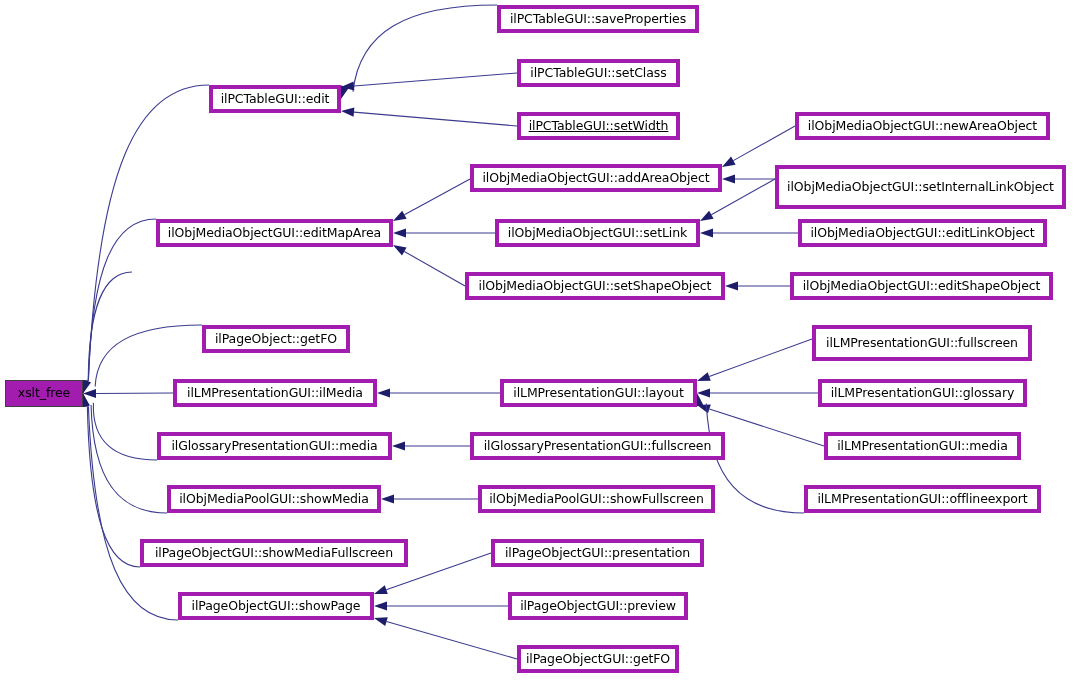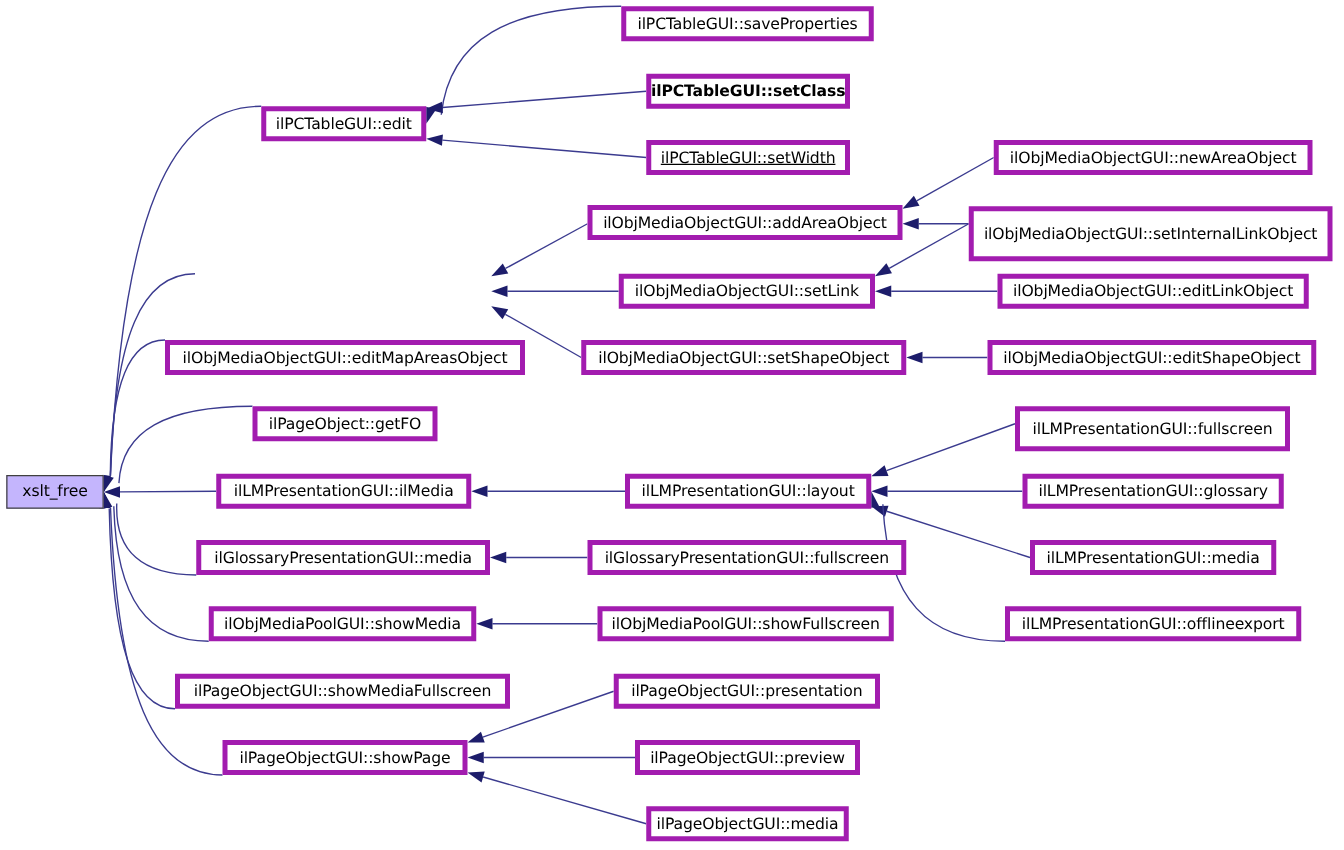--- a/index.html
+++ b/index.html
@@ -5,21 +5,21 @@
   html,body{margin:0;padding:0;background:#ffffff;}
   body{width:1075px;height:680px;overflow:hidden;
        font-family:"DejaVu Sans","Liberation Sans",sans-serif;}
   #graph{position:relative;width:1075px;height:680px;background:#ffffff;}
   svg.edges{position:absolute;left:0;top:0;width:1075px;height:680px;}
   .node{position:absolute;box-sizing:border-box;
         border:4px solid #a21caf;background:#ffffff;
         display:flex;align-items:center;justify-content:center;
         font-size:12.5px;color:#000000;white-space:nowrap;
         letter-spacing:-0.1px;}
-  .node.root{background:#c4b5fd;border:1px solid #404040;justify-content:center;}
+  .node.root{background:#a21caf;border:1px solid #404040;justify-content:center;}
   .node span{display:block;line-height:1;}
 </style>
 </head>
 <body>
 
 <div id="graph">
   <svg class="edges" viewBox="0 0 1075 680" xmlns="http://www.w3.org/2000/svg">
       <path d="M 88.2934976099846 380.53933323269644 C 98.12 171.38, 135.92 85, 209 85" fill="none" stroke="#3b3b8f" stroke-width="1.1"></path>
       <polygon points="83,393.5 88.47226329639321,380.8424198831314 79.29350454228694,380.2176097248292" fill="#1d1d6b"></polygon>
       <path d="M 88.40300388041274 380.58460031325995 C 91.76 267.86, 113.66 219, 156 219" fill="none" stroke="#3b3b8f" stroke-width="1.1"></path>
@@ -83,28 +83,28 @@
     </svg>
 <div class="node root" style="left: 5px; top: 380px; width: 78px; height: 27px;">
       <span>xslt_free</span>
     </div>
     <div class="node" style="left: 209px; top: 85px; width: 132px; height: 28px;">
       <span>ilPCTableGUI::edit</span>
     </div>
     <div class="node" style="left: 497px; top: 5px; width: 202px; height: 28px;">
       <span>ilPCTableGUI::saveProperties</span>
     </div>
-    <div class="node" style="left: 517px; top: 59px; width: 163px; height: 28px; font-weight: bold;">
+    <div class="node" style="left: 517px; top: 59px; width: 163px; height: 28px;">
       <span>ilPCTableGUI::setClass</span>
     </div>
     <div class="node" style="left: 517px; top: 112px; width: 163px; height: 28px; text-decoration: underline;">
       <span>ilPCTableGUI::setWidth</span>
     </div>
-    <div class="node" style="left: 132px; top: 272px; width: 288px; height: 28px;">
-      <span>ilObjMediaObjectGUI::editMapAreasObject</span>
+    <div class="node" style="left: 156px; top: 219px; width: 237px; height: 28px;">
+      <span>ilObjMediaObjectGUI::editMapArea</span>
     </div>
     <div class="node" style="left: 470px; top: 164px; width: 252px; height: 28px;">
       <span>ilObjMediaObjectGUI::addAreaObject</span>
     </div>
     <div class="node" style="left: 495px; top: 219px; width: 205px; height: 28px;">
       <span>ilObjMediaObjectGUI::setLink</span>
     </div>
     <div class="node" style="left: 465px; top: 272px; width: 260px; height: 28px;">
       <span>ilObjMediaObjectGUI::setShapeObject</span>
     </div>
@@ -147,21 +147,21 @@
     <div class="node" style="left: 478px; top: 485px; width: 237px; height: 28px;">
       <span>ilObjMediaPoolGUI::showFullscreen</span>
     </div>
     <div class="node" style="left: 491px; top: 539px; width: 213px; height: 28px;">
       <span>ilPageObjectGUI::presentation</span>
     </div>
     <div class="node" style="left: 508px; top: 592px; width: 180px; height: 28px; text-align: right;">
       <span>ilPageObjectGUI::preview</span>
     </div>
     <div class="node" style="left: 517px; top: 645px; width: 162px; height: 28px;">
-      <span>ilPageObjectGUI::media</span>
+      <span>ilPageObjectGUI::getFO</span>
     </div>
     <div class="node" style="left: 812px; top: 325px; width: 220px; height: 36px;">
       <span>ilLMPresentationGUI::fullscreen</span>
     </div>
     <div class="node" style="left: 818px; top: 379px; width: 209px; height: 28px;">
       <span>ilLMPresentationGUI::glossary</span>
     </div>
     <div class="node" style="left: 824px; top: 432px; width: 197px; height: 28px;">
       <span>ilLMPresentationGUI::media</span>
     </div>

